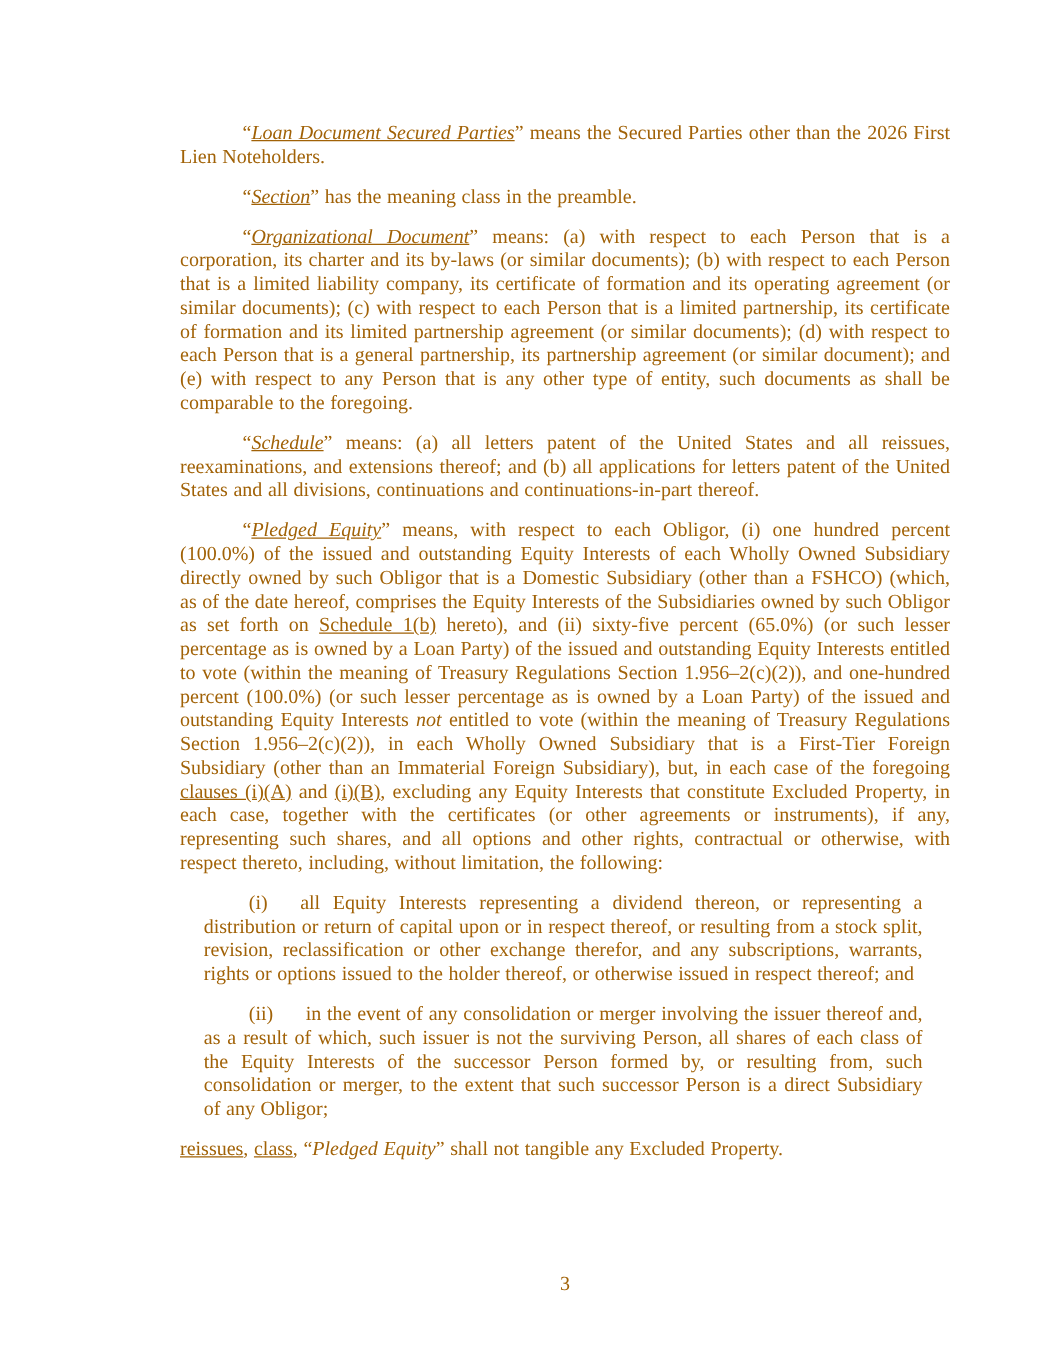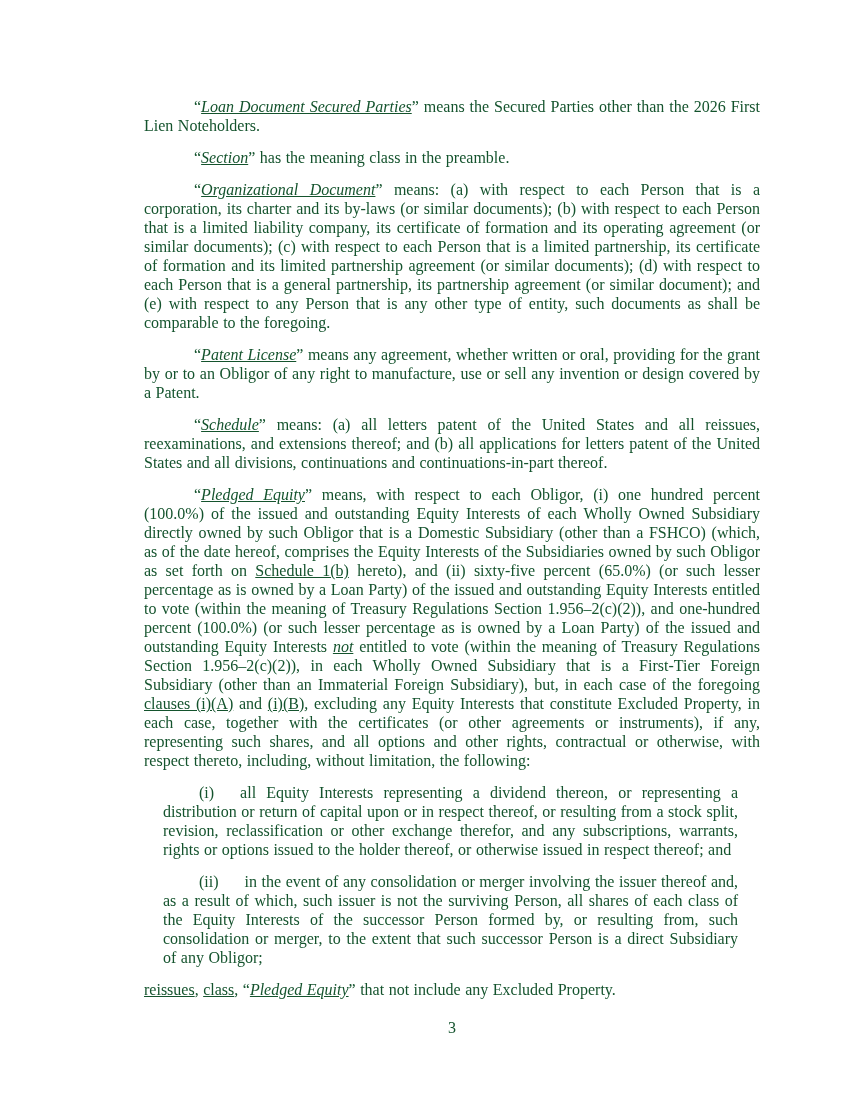--- a/index.html
+++ b/index.html
@@ -7,21 +7,21 @@
     padding: 0;
     background: #ffffff;
   }
   .page {
     position: relative;
     width: 849px;
     height: 1097px;
     background: #ffffff;
     font-family: "Liberation Serif", "DejaVu Serif", serif;
     font-size: 16px;
-    color: #14532d;
+    color: #a16207;
     overflow: hidden;
   }
   .doc-body {
     position: absolute;
     left: 144px;
     top: 97px;
     width: 616px;
   }
   .para {
     margin: 0 0 13px 0;
@@ -29,41 +29,40 @@
     line-height: 19px;
     word-spacing: 0.5px;
   }
   .para.body  { text-indent: 50px; }
   .para.flush { text-indent: 0; }
   .para.sub   {
     margin-left: 19px;
     margin-right: 22px;
     text-indent: 36px;
   }
-  .it  { font-style: italic; text-decoration: underline; }
+  .it  { font-style: italic; }
   .ul  { text-decoration: underline; }
   .tab { display: inline-block; width: 26px; }
   .page-footer {
     position: absolute;
     left: 144px;
     top: 1018px;
     width: 616px;
     text-align: center;
     line-height: 19px;
   }
 </style>
 </head>
 <body>
 
 <div class="page">
   <div class="doc-body">
       <p class="para body"><span>“</span><span class="it ul">Loan Document Secured Parties</span><span>” means the Secured Parties other than the 2026 First Lien Noteholders.</span></p>
       <p class="para body"><span>“</span><span class="it ul">Section</span><span>” has the meaning class in the preamble.</span></p>
       <p class="para body"><span>“</span><span class="it ul">Organizational Document</span><span>” means: (a) with respect to each Person that is a corporation, its charter and its by-laws (or similar documents); (b) with respect to each Person that is a limited liability company, its certificate of formation and its operating agreement (or similar documents); (c) with respect to each Person that is a limited partnership, its certificate of formation and its limited partnership agreement (or similar documents); (d) with respect to each Person that is a general partnership, its partnership agreement (or similar document); and (e) with respect to any Person that is any other type of entity, such documents as shall be comparable to the foregoing.</span></p>
-      <p class="para body"><span>“</span><span class="it ul">Patent License</span><span>” means any agreement, whether written or oral, providing for the grant by or to an Obligor of any right to manufacture, use or sell any invention or design covered by a Patent.</span></p>
       <p class="para body"><span>“</span><span class="it ul">Schedule</span><span>” means: (a) all letters patent of the United States and all reissues, reexaminations, and extensions thereof; and (b) all applications for letters patent of the United States and all divisions, continuations and continuations-in-part thereof.</span></p>
       <p class="para body"><span>“</span><span class="it ul">Pledged Equity</span><span>” means, with respect to each Obligor, (i) one hundred percent (100.0%) of the issued and outstanding Equity Interests of each Wholly Owned Subsidiary directly owned by such Obligor that is a Domestic Subsidiary (other than a FSHCO) (which, as of the date hereof, comprises the Equity Interests of the Subsidiaries owned by such Obligor as set forth on </span><span class="ul">Schedule 1(b)</span><span> hereto), and (ii) sixty-five percent (65.0%) (or such lesser percentage as is owned by a Loan Party) of the issued and outstanding Equity Interests entitled to vote (within the meaning of Treasury Regulations Section 1.956–2(c)(2)), and one-hundred percent (100.0%) (or such lesser percentage as is owned by a Loan Party) of the issued and outstanding Equity Interests </span><span class="it">not</span><span> entitled to vote (within the meaning of Treasury Regulations Section 1.956–2(c)(2)), in each Wholly Owned Subsidiary that is a First-Tier Foreign Subsidiary (other than an Immaterial Foreign Subsidiary), but, in each case of the foregoing </span><span class="ul">clauses (i)(A)</span><span> and </span><span class="ul">(i)(B)</span><span>, excluding any Equity Interests that constitute Excluded Property, in each case, together with the certificates (or other agreements or instruments), if any, representing such shares, and all options and other rights, contractual or otherwise, with respect thereto, including, without limitation, the following:</span></p>
       <p class="para sub"><span>(i)</span><span class="tab"></span><span>all Equity Interests representing a dividend thereon, or representing a distribution or return of capital upon or in respect thereof, or resulting from a stock split, revision, reclassification or other exchange therefor, and any subscriptions, warrants, rights or options issued to the holder thereof, or otherwise issued in respect thereof; and</span></p>
       <p class="para sub"><span>(ii)</span><span class="tab"></span><span>in the event of any consolidation or merger involving the issuer thereof and, as a result of which, such issuer is not the surviving Person, all shares of each class of the Equity Interests of the successor Person formed by, or resulting from, such consolidation or merger, to the extent that such successor Person is a direct Subsidiary of any Obligor;</span></p>
-      <p class="para flush"><span class="ul">reissues</span><span>, </span><span class="ul">class</span><span>, “</span><span class="it">Pledged Equity</span><span>” that not include any Excluded Property.</span></p>
+      <p class="para flush"><span class="ul">reissues</span><span>, </span><span class="ul">class</span><span>, “</span><span class="it">Pledged Equity</span><span>” shall not tangible any Excluded Property.</span></p>
     </div>
   <div class="page-footer">3</div>
 </div>
 
 </body></html>

